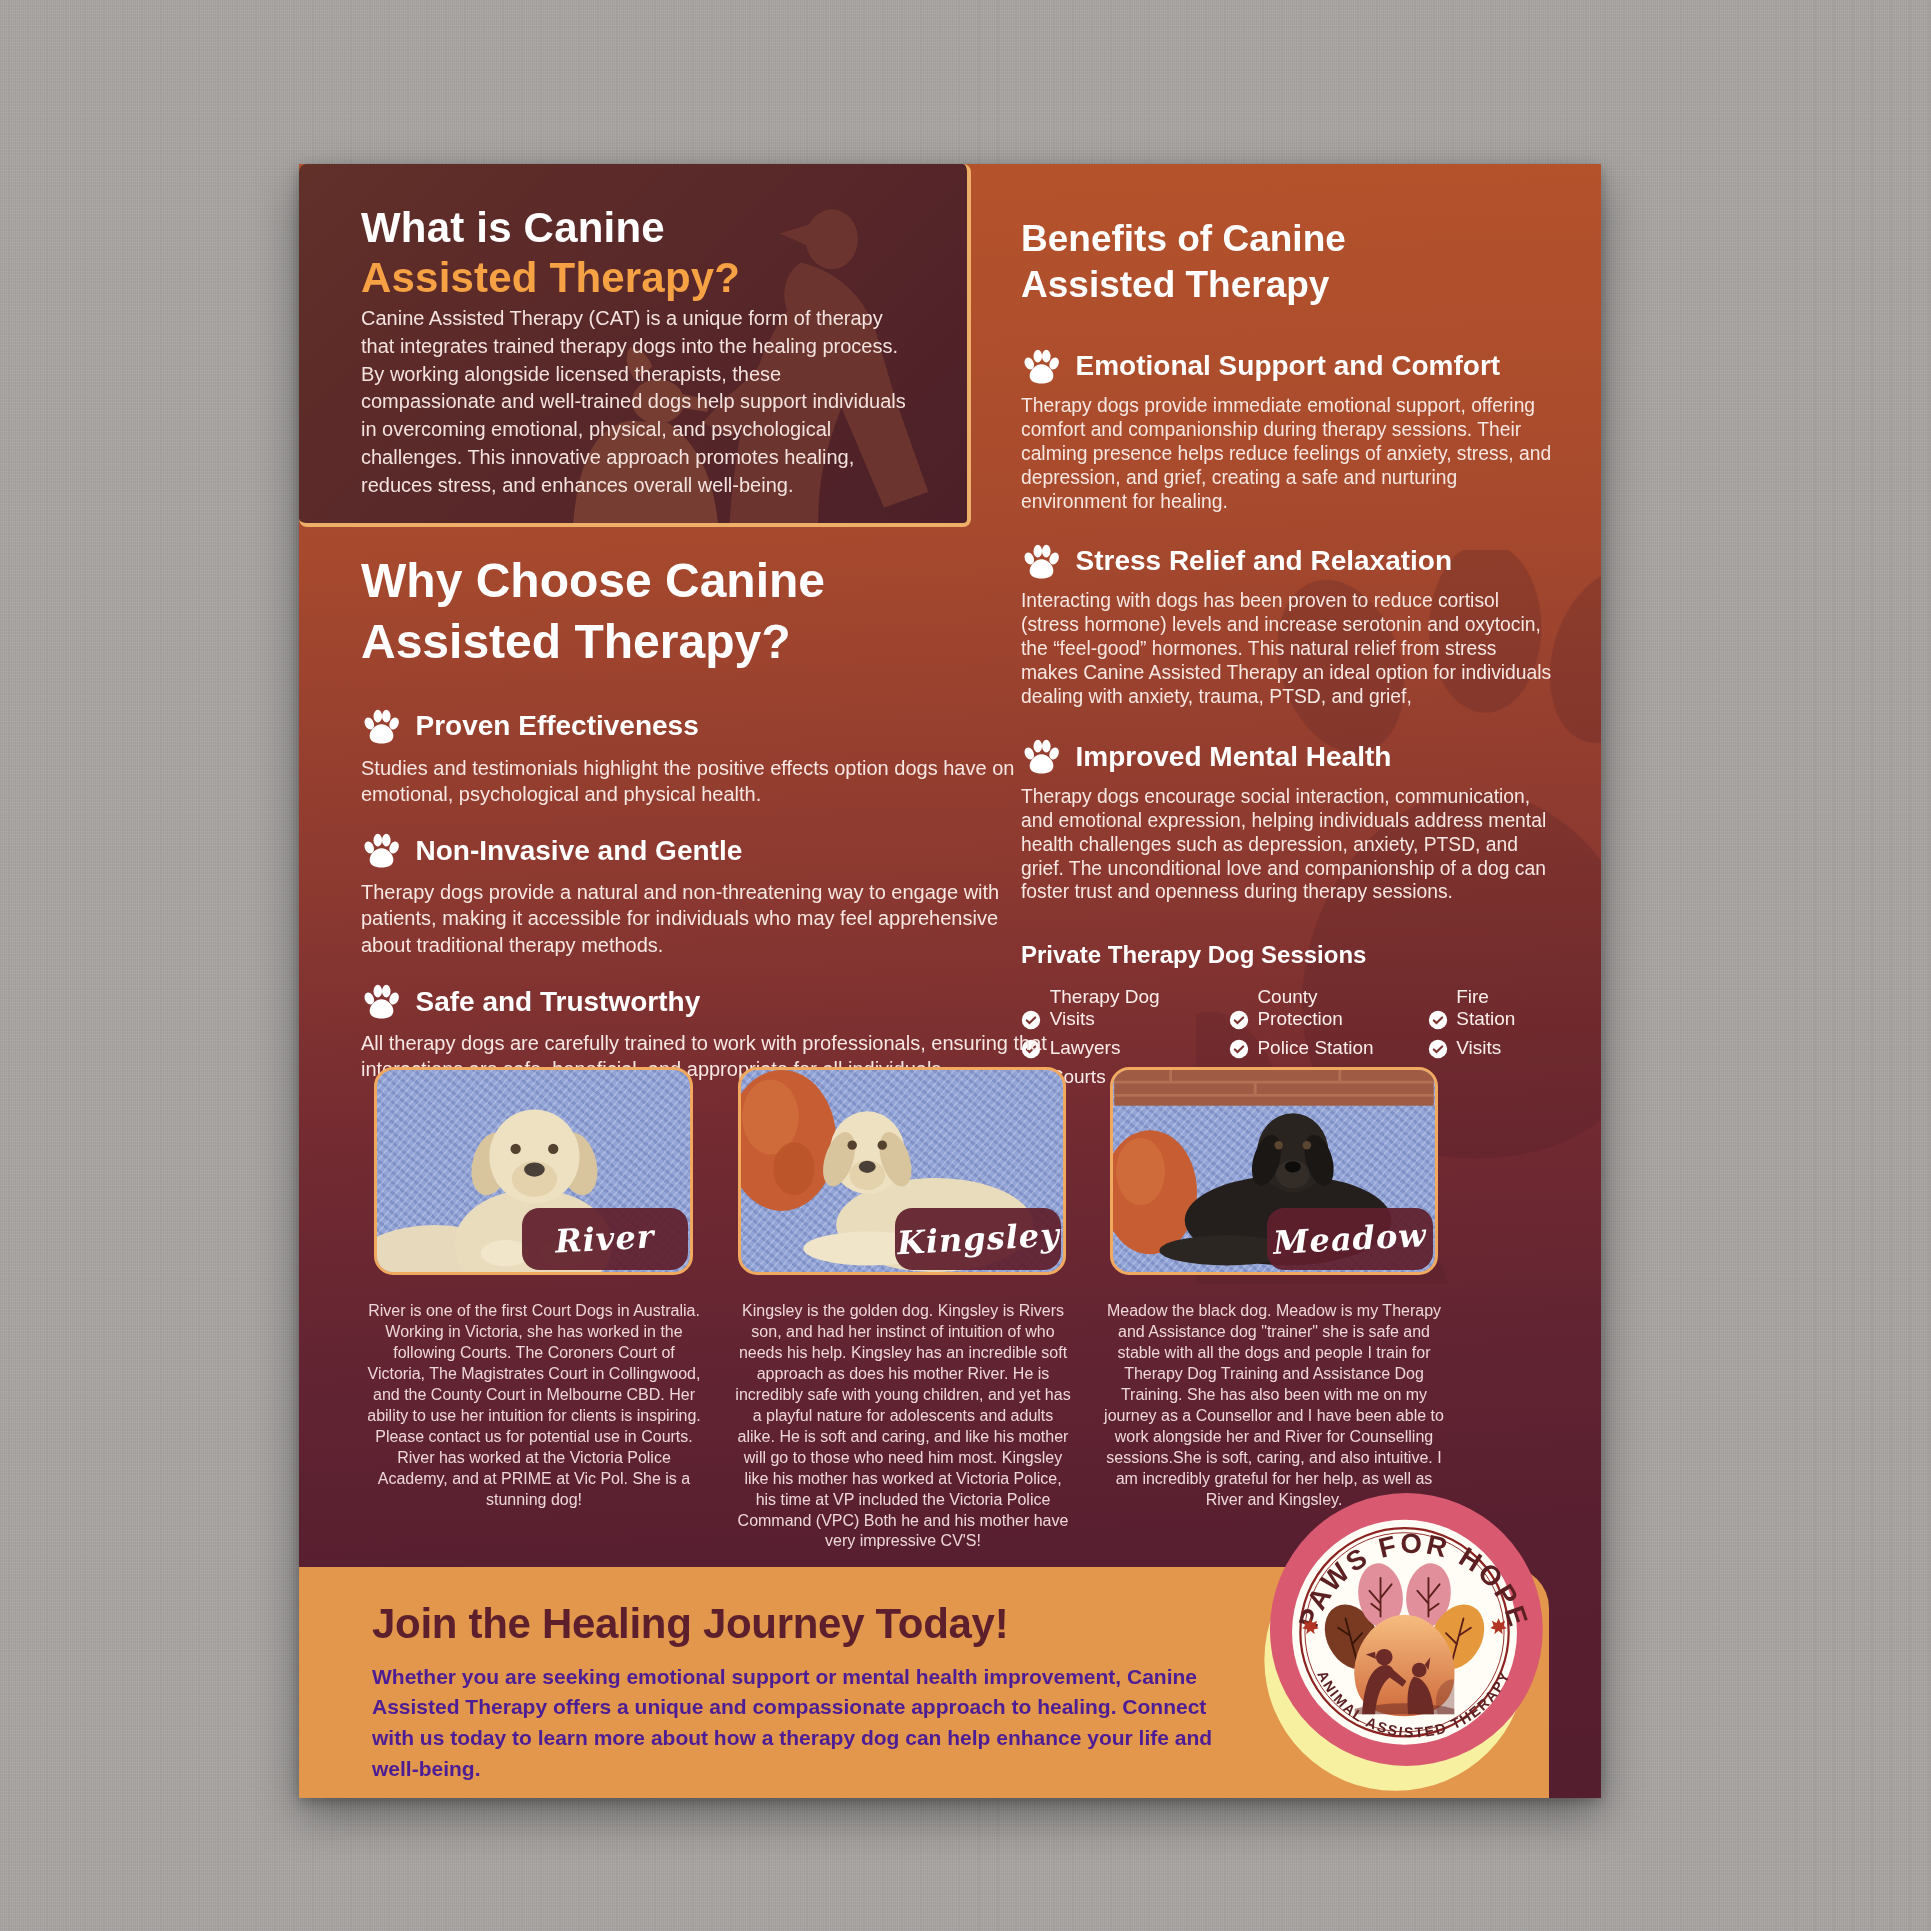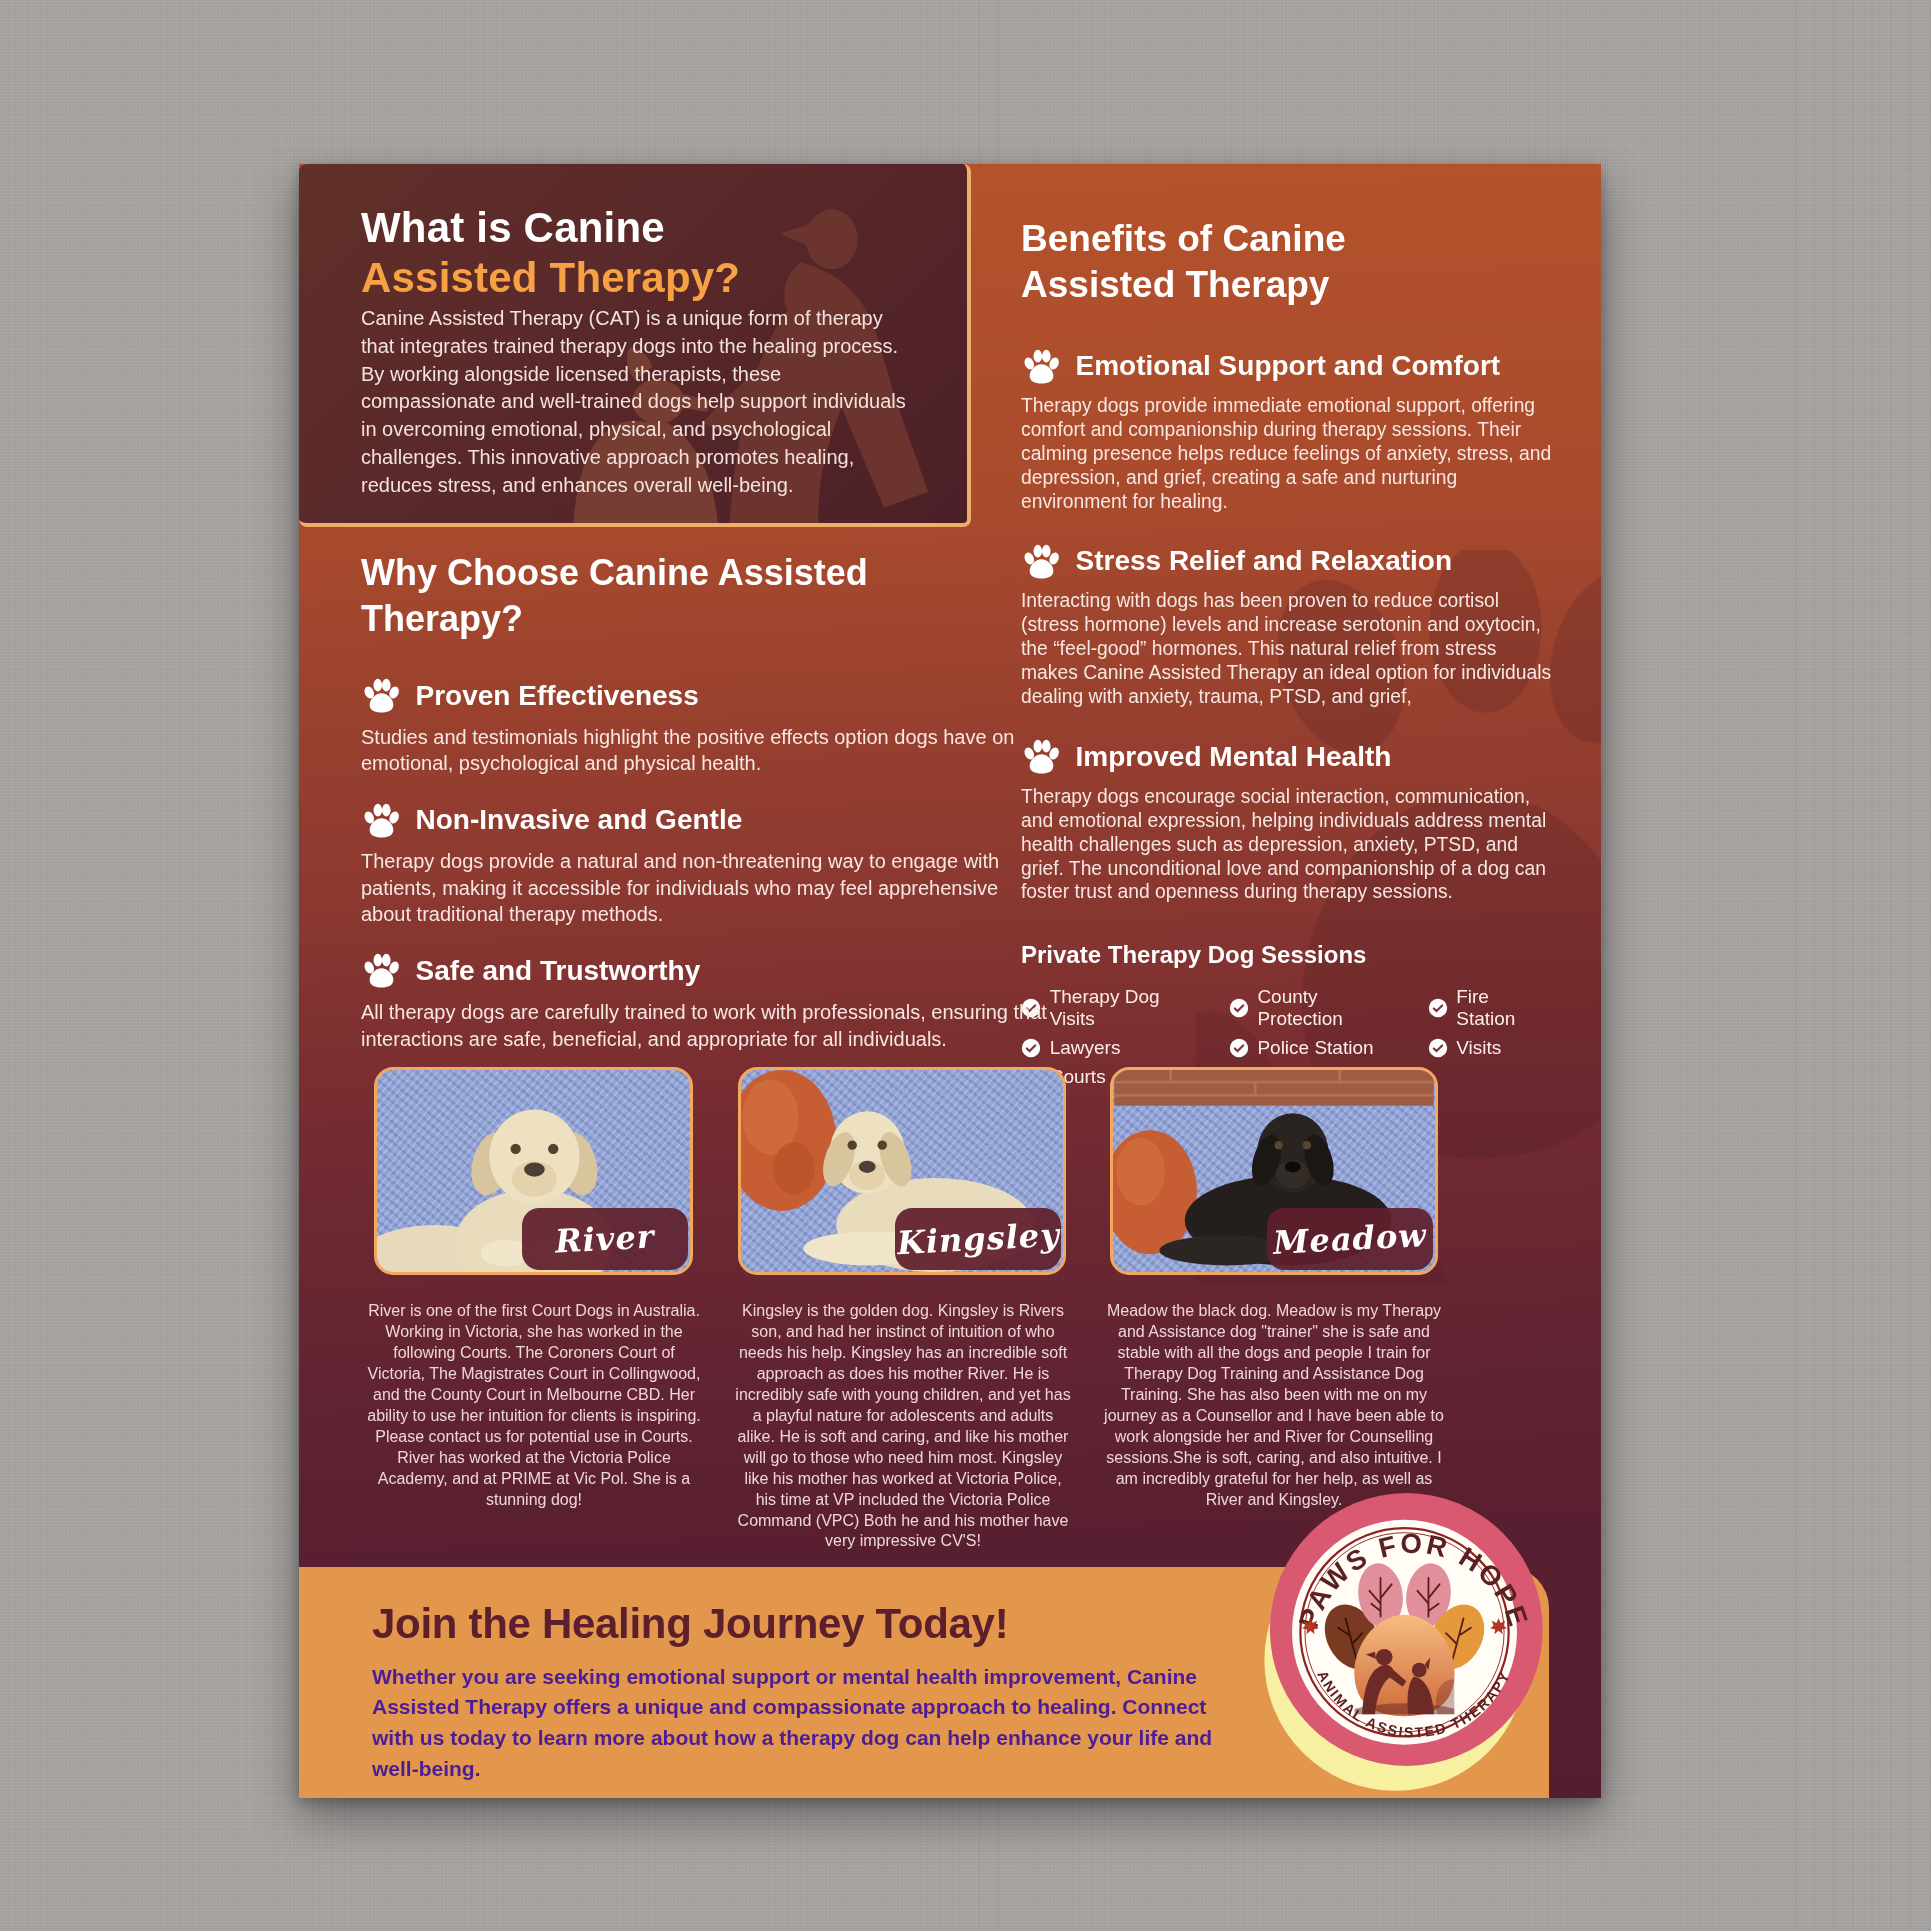--- a/index.html
+++ b/index.html
@@ -33,25 +33,25 @@
   .col-right{position:absolute;left:722px;top:52px;width:531px;color:#fff;}
   .cr-title{font-size:37px;line-height:1.25;font-weight:bold;width:425px;margin-bottom:39px;}
   .sec{margin-bottom:29px;}
   .sec-head{display:flex;align-items:center;gap:13.5px;font-size:28px;font-weight:bold;margin-bottom:9.7px;}
   .sec-head .pawico{width:41px;height:37px;flex:0 0 auto;}
   .sec-body{font-size:19.3px;line-height:1.24;color:#f6e7e2;}
   .avail-head{font-size:24px;font-weight:bold;line-height:1.32;margin-top:35px;}
   .checklist{display:flex;gap:21px;margin-top:15.4px;}
   .chk-col{display:flex;flex-direction:column;gap:6.8px;}
   .chk-col.c1{width:189px;} .chk-col.c2{width:180px;} .chk-col.c3{width:126px;}
-  .chk-item{display:flex;align-items:center;gap:8.7px;font-size:19px;color:#fbeeea;}
+  .chk-item{display:flex;align-items:flex-end;gap:8.7px;font-size:19px;color:#fbeeea;}
   .chk{width:20px;height:20px;flex:0 0 auto;}
   
   .col-left{position:absolute;left:62px;top:386px;width:689px;color:#fff;}
-  .cl-title{font-size:36px;line-height:1.28;font-weight:bold;width:657px;margin-bottom:35px;}
+  .cl-title{font-size:48px;line-height:1.28;font-weight:bold;width:657px;margin-bottom:35px;}
   .col-left .sec{margin-bottom:25px;}
   .col-left .sec-body{font-size:20px;line-height:1.32;}
   
   .card{
     position:absolute;top:903px;height:208px;border:3.9px solid #f0a95f;border-radius:19.3px;
     overflow:hidden;box-sizing:border-box;
     background:
       repeating-linear-gradient(130deg, rgba(255,255,255,.20) 0 1.9px, transparent 1.9px 5.8px),
       repeating-linear-gradient(40deg, rgba(91,110,170,.35) 0 2.9px, transparent 2.9px 7.7px),
       #93a4d7;

